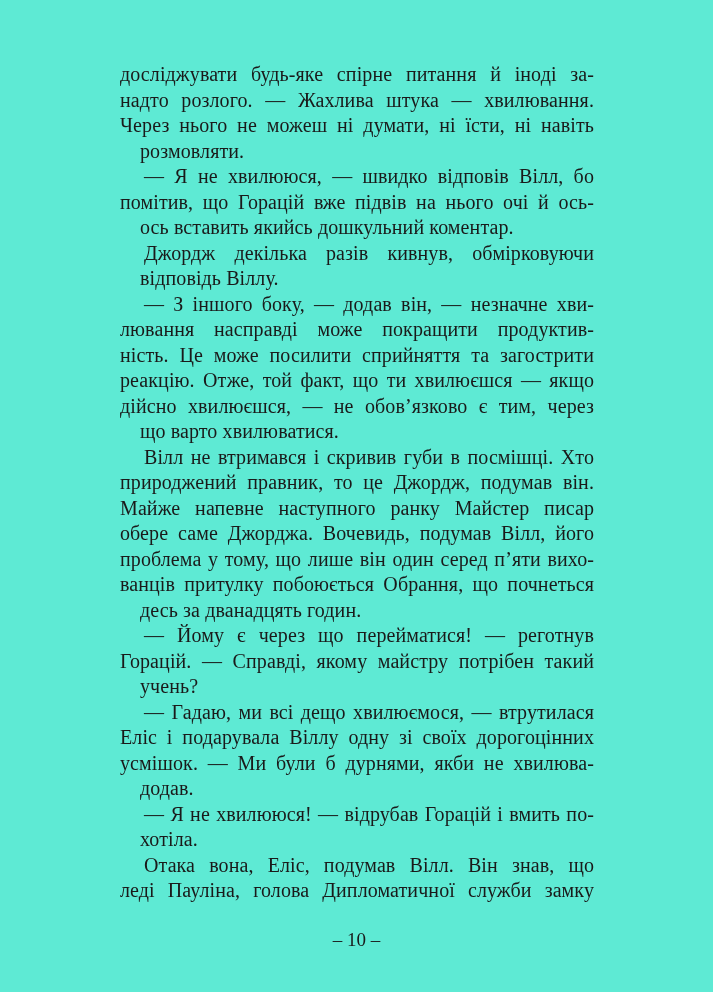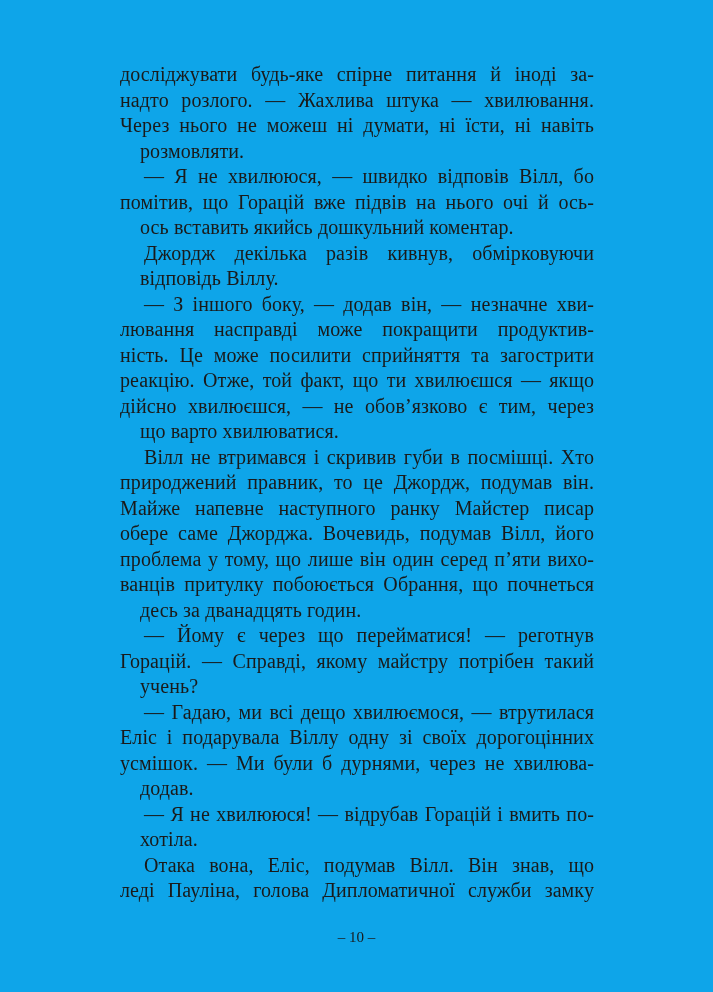--- a/index.html
+++ b/index.html
@@ -11,21 +11,21 @@
       width: 713px;
       height: 992px;
       position: relative;
       overflow: hidden;
     }
     .page {
       position: absolute;
       left: 0; top: 0;
       width: 713px;
       height: 992px;
-      background: #0ea5e9;
+      background: #5eead4;
     }
     .text-block {
       position: absolute;
       left: 120px;
       top: 62px;
       width: 474px;
       font-family: "DejaVu Serif", "Liberation Serif", serif;
       font-size: 18.2px;
       line-height: 25.5px;
       color: #1a1a1a;
@@ -47,21 +47,21 @@
     .line.indent {
       padding-left: 24px;
     }
     .page-number {
       position: absolute;
       left: 0;
       width: 713px;
       top: 929px;
       text-align: center;
       font-family: "Liberation Serif", "DejaVu Serif", serif;
-      font-size: 15px;
+      font-size: 19px;
       color: #1a1a1a;
     }
   </style>
 </head>
 <body>
 
 <div class="page">
   <div class="text-block" id="text-block">
       <div class="paragraph">
         <span class="line">досліджувати будь-яке спірне питання й іноді за-</span>
@@ -96,21 +96,21 @@
         <span class="line last">десь за дванадцять годин.</span>
       </div>
       <div class="paragraph">
         <span class="line indent">— Йому є через що перейматися! — реготнув</span>
         <span class="line">Горацій. — Справді, якому майстру потрібен такий</span>
         <span class="line last">учень?</span>
       </div>
       <div class="paragraph">
         <span class="line indent">— Гадаю, ми всі дещо хвилюємося, — втрутилася</span>
         <span class="line">Еліс і подарувала Віллу одну зі своїх дорогоцінних</span>
-        <span class="line">усмішок. — Ми були б дурнями, через не хвилюва-</span>
+        <span class="line">усмішок. — Ми були б дурнями, якби не хвилюва-</span>
         <span class="line last">додав.</span>
       </div>
       <div class="paragraph">
         <span class="line indent">— Я не хвилююся! — відрубав Горацій і вмить по-</span>
         <span class="line last">хотіла.</span>
       </div>
       <div class="paragraph">
         <span class="line indent">Отака вона, Еліс, подумав Вілл. Він знав, що</span>
         <span class="line">леді Пауліна, голова Дипломатичної служби замку</span>
       </div>

